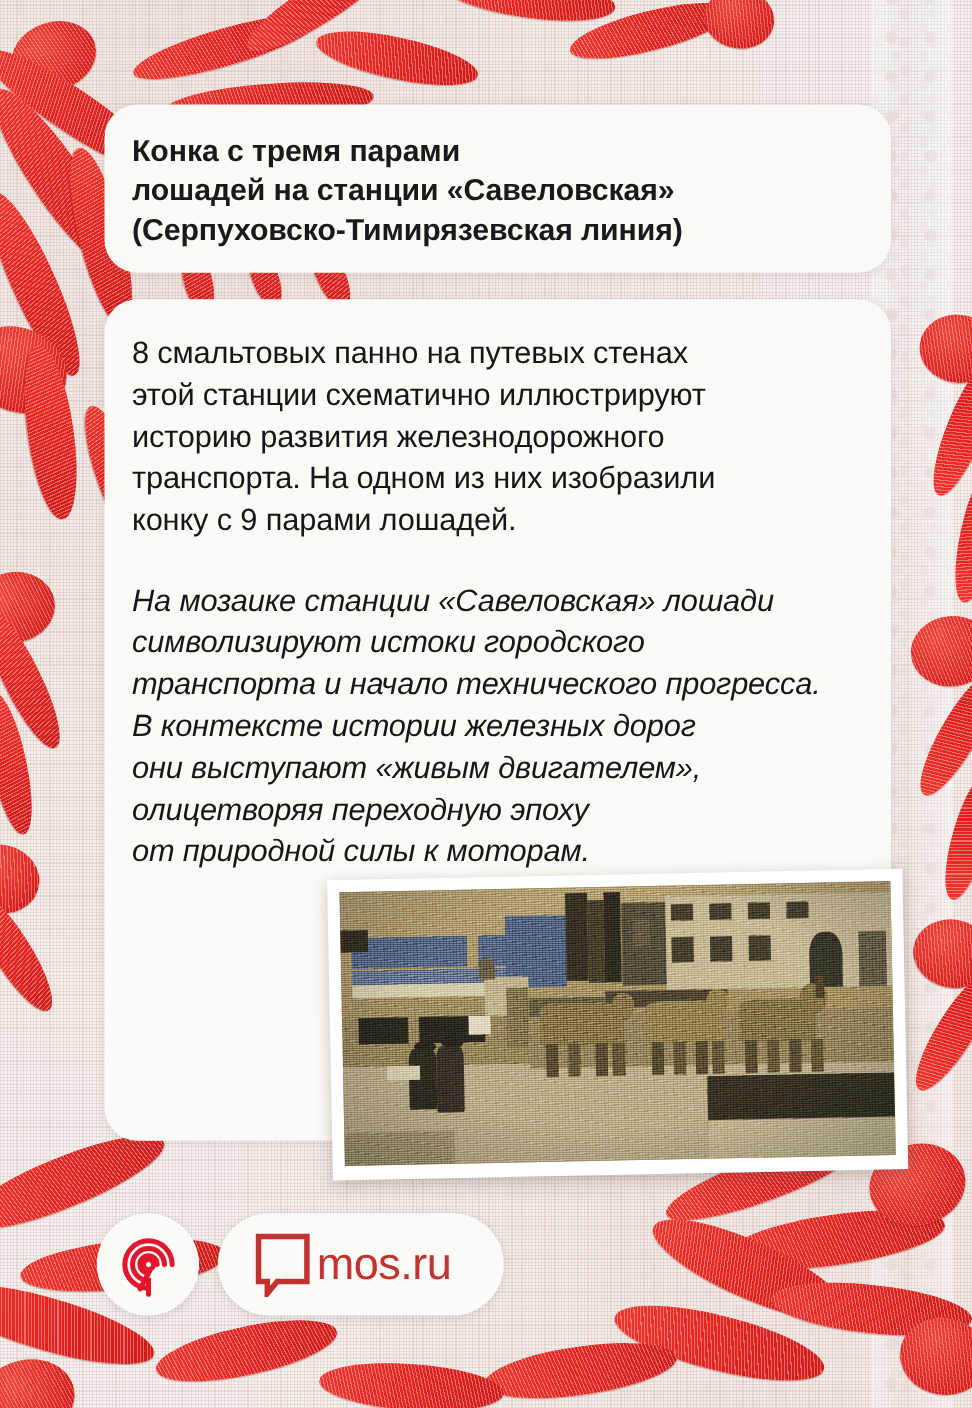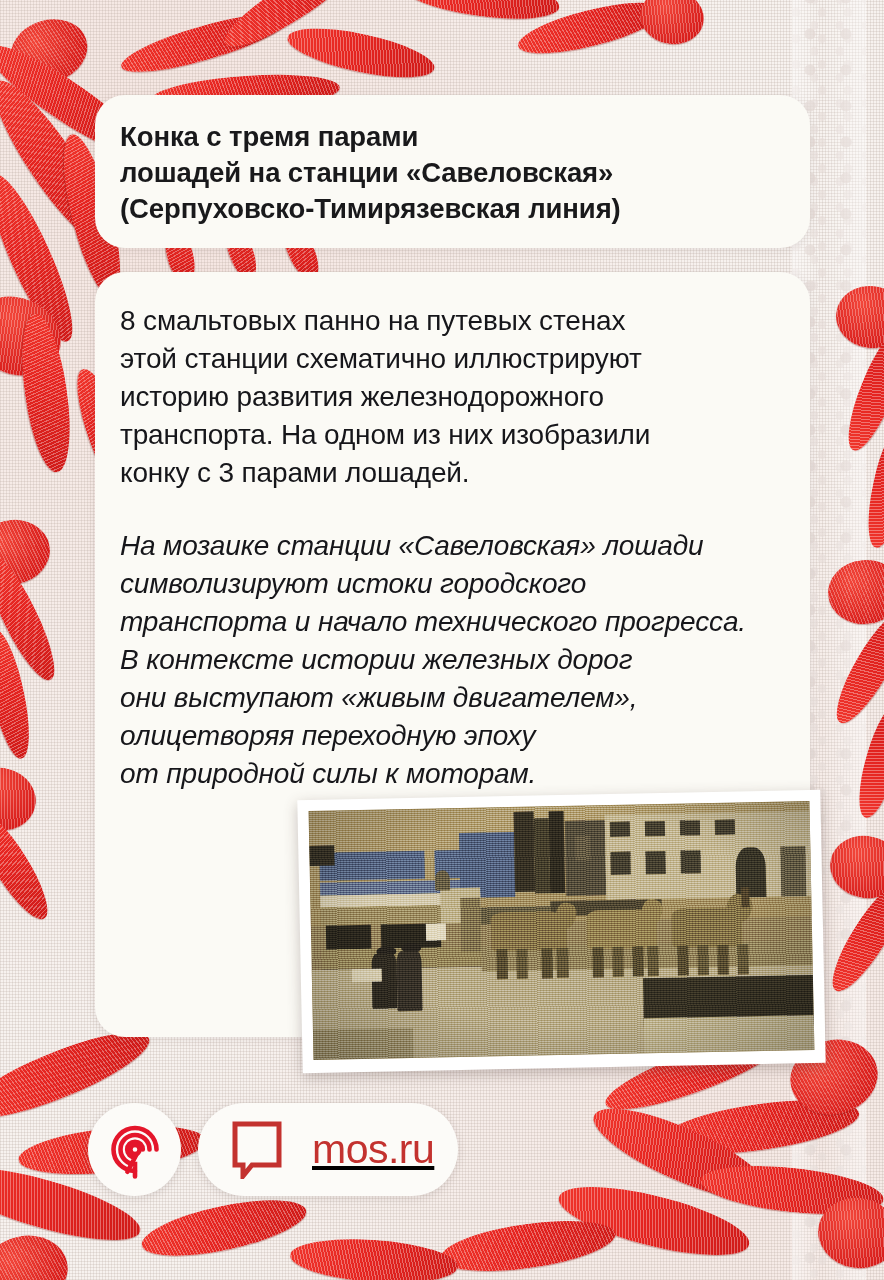--- a/index.html
+++ b/index.html
@@ -131,23 +131,22 @@
     width:93px; height:93px; border-radius:50%;
     background:#FCFBF8;
     box-shadow:0 2px 8px rgba(90,70,65,.15);
     display:flex; align-items:center; justify-content:center;
   }
   #logo-mos{
     position:absolute; left:198px; top:1103px;
     width:260px; height:93px; border-radius:46.5px;
     background:#FCFBF8;
     box-shadow:0 2px 8px rgba(90,70,65,.15);
-    display:flex; align-items:center; gap:30px;
+    display:flex; align-items:center; gap:6px;
     padding-left:34px;
-    text-decoration:underline;
   }
   #mos-label{
     font-size:41px; font-weight:400; color:#C3322F;
     letter-spacing:-.5px; line-height:1;
   }
 </style>
 </head>
 <body>
 
 <div id="stage">
@@ -225,21 +224,21 @@
     <div class="title-text">Конка с тремя парами
 лошадей на станции «Савеловская»
 (Серпуховско-Тимирязевская линия)</div>
   </div>
 
   <div class="card" id="card-body">
     <div class="body-text" id="para-1">8 смальтовых панно на путевых стенах
 этой станции схематично иллюстрируют
 историю развития железнодорожного
 транспорта. На одном из них изобразили
-конку с 3 парами лошадей.</div>
+конку с 9 парами лошадей.</div>
     <div class="body-text" id="para-2">На мозаике станции «Савеловская» лошади
 символизируют истоки городского
 транспорта и начало технического прогресса.
 В контексте истории железных дорог
 они выступают «живым двигателем»,
 олицетворяя переходную эпоху
 от природной силы к моторам.</div>
   </div>
 
   <div id="photo">

